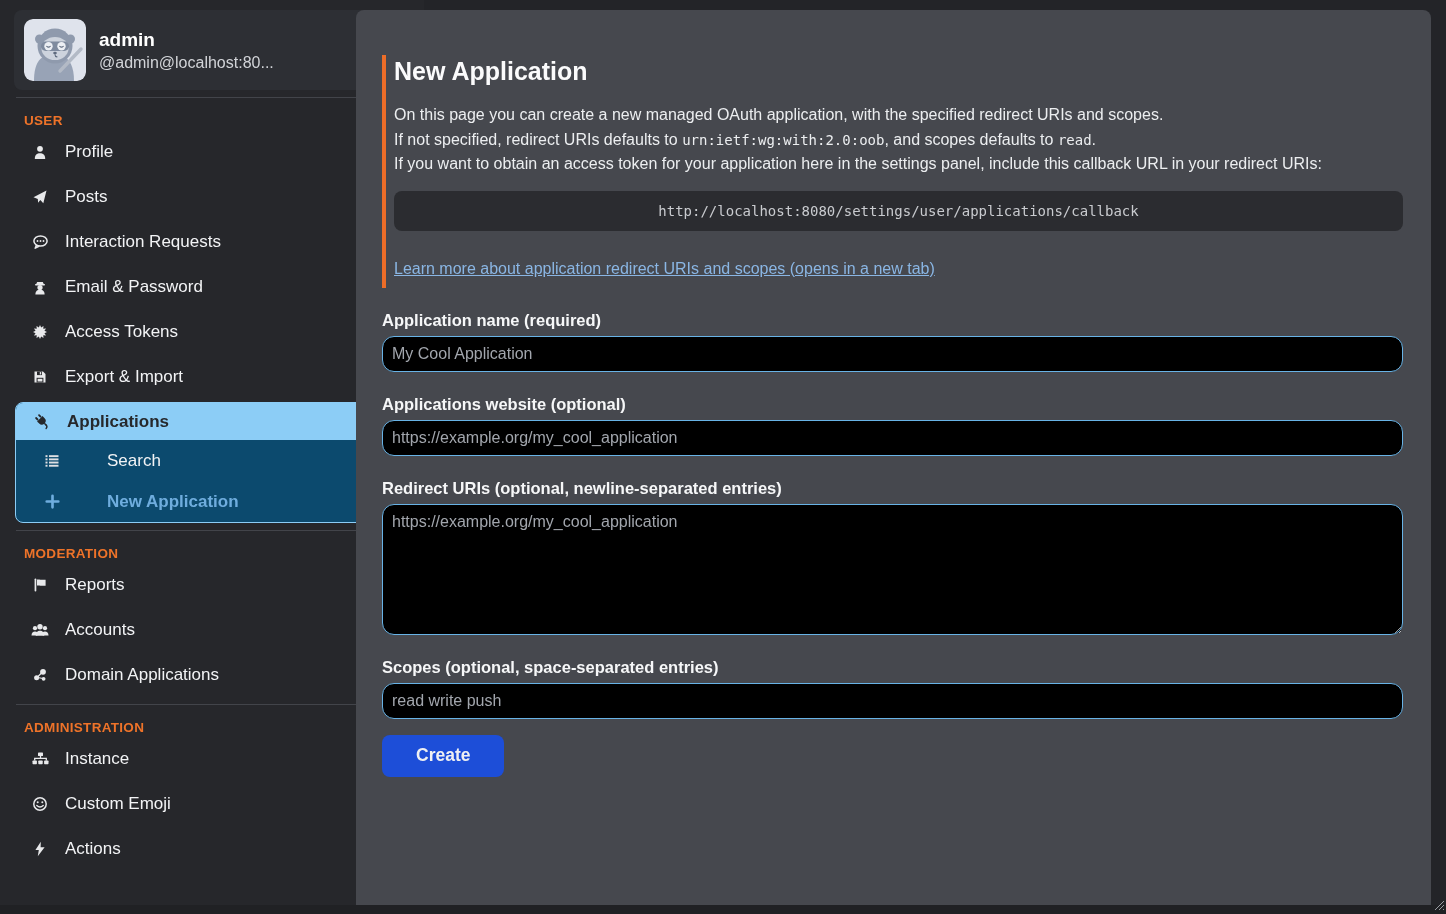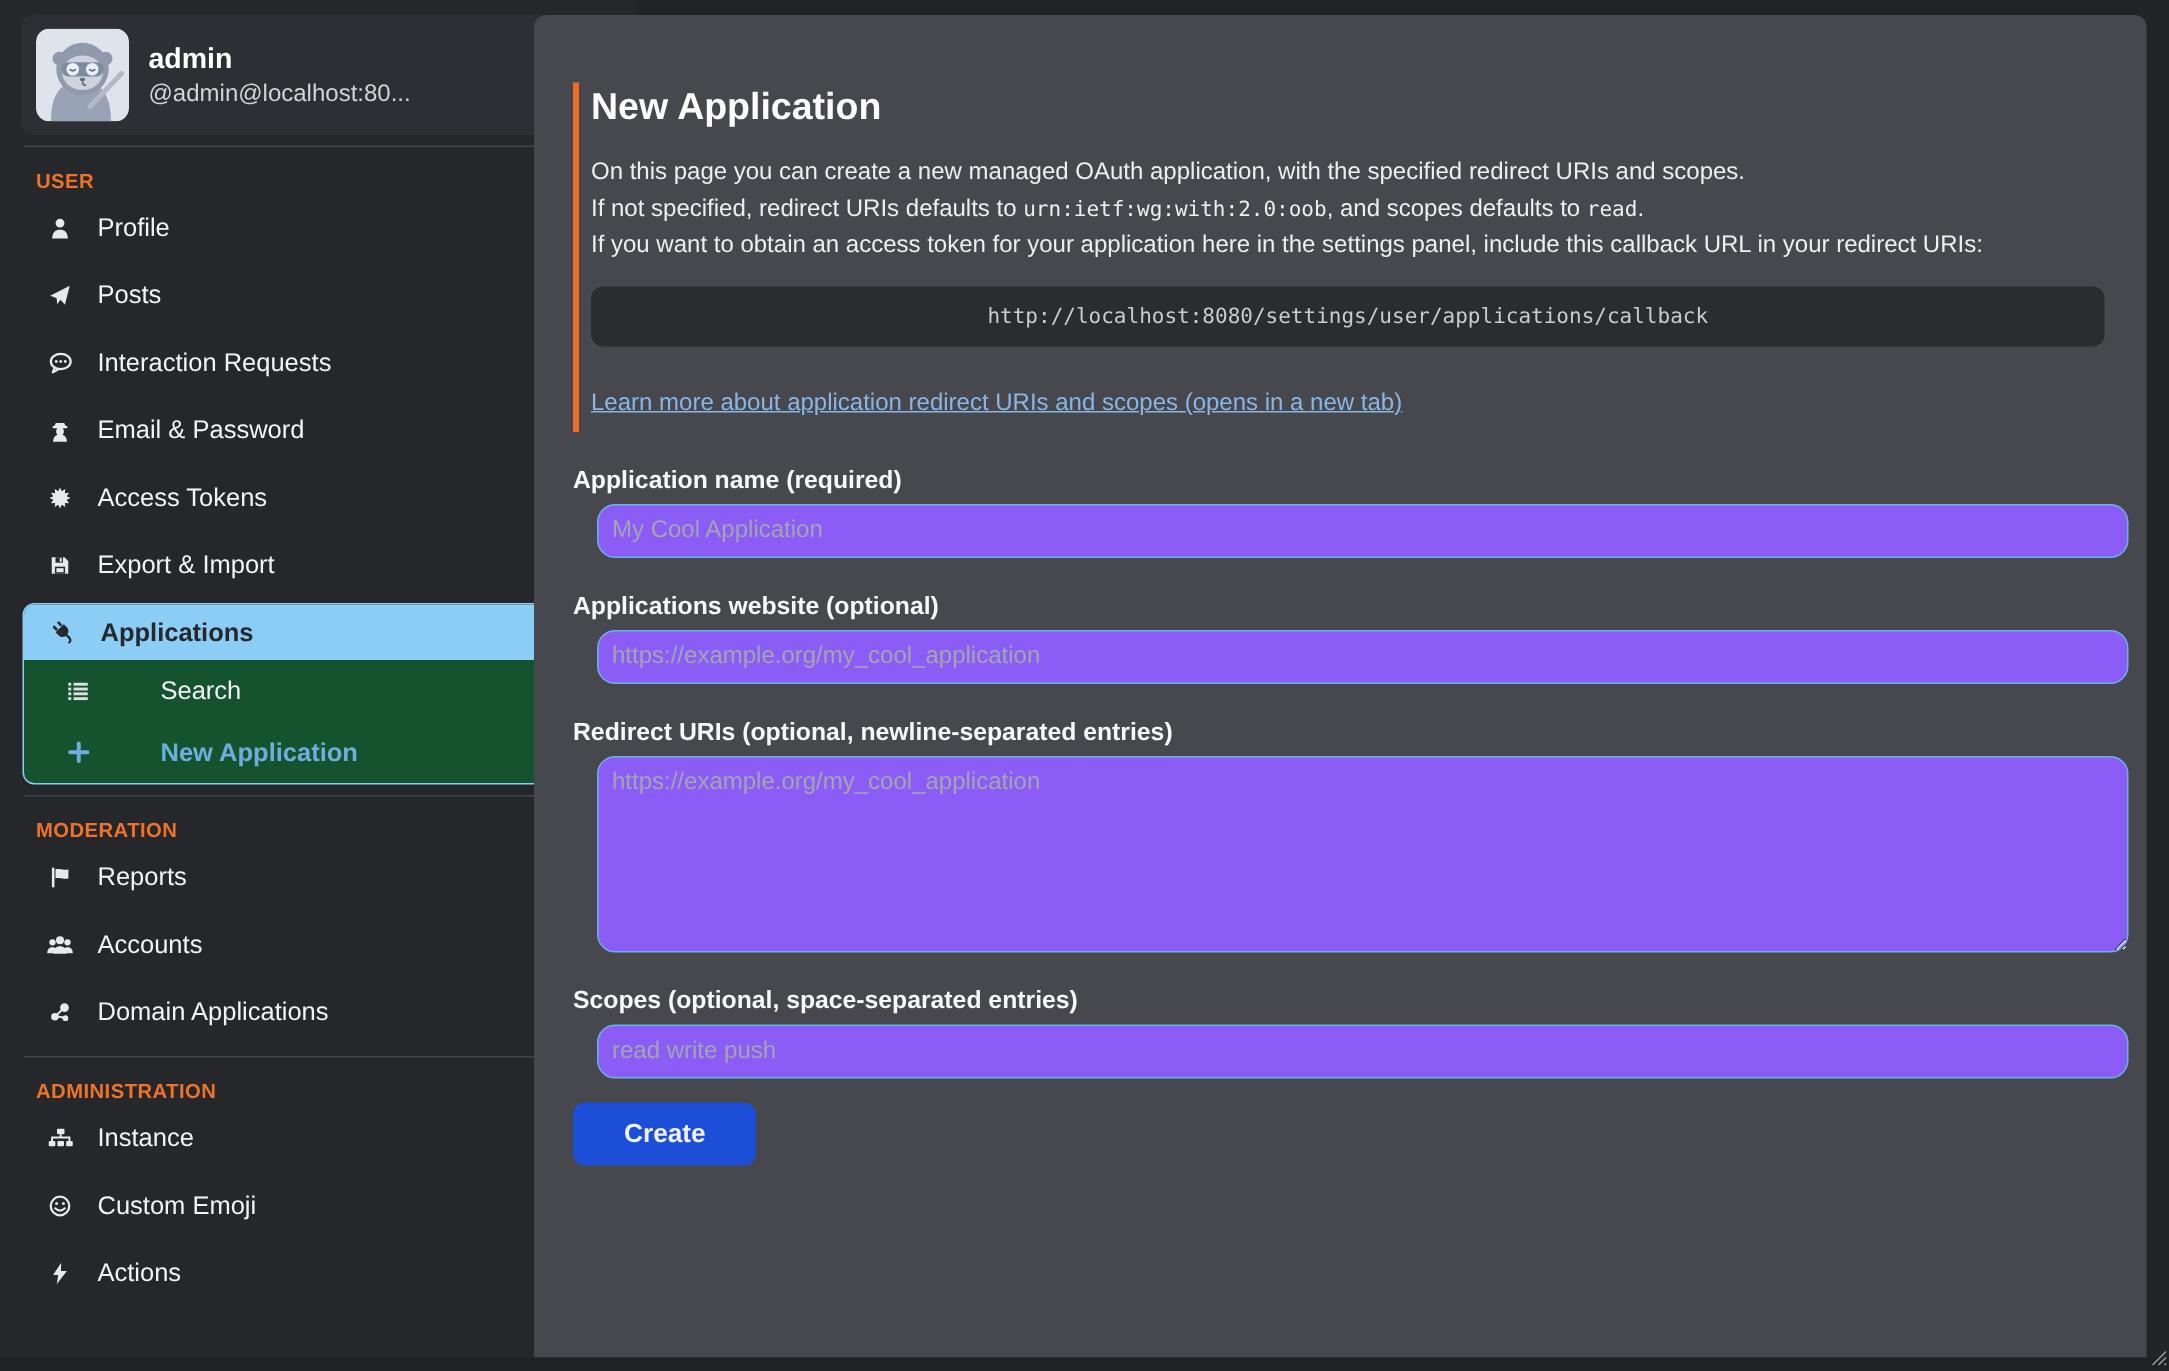--- a/index.html
+++ b/index.html
@@ -15,39 +15,39 @@
   .user-card { display:flex; align-items:center; background:#2d2f34; border-radius:8px; padding:9px 10px; height:80px; }
   .avatar { width:62px; height:62px; border-radius:8px; flex:none; overflow:hidden; }
   .user-text { margin-left:13px; flex:1; min-width:0; }
   .user-name { font-weight:bold; font-size:19px; color:#ffffff; margin-bottom:3px; }
   .user-handle { font-size:16px; color:#d2d4d8; white-space:nowrap; overflow:hidden; }
   .logout-btn { flex:none; margin-left:4px; cursor:pointer; background:none; border:none; padding:0; display:flex; }
   .side-divider { border:none; border-top:1px solid #42444a; margin:7px 2px 0 2px; }
   .section-label { color:#ee7329; font-weight:bold; font-size:13.5px; letter-spacing:.3px; margin:15px 0 1px 10px; }
   .nav-item { display:flex; align-items:center; padding:10px 0 10px 16px; font-size:17px; color:#f2f3f5; cursor:pointer; line-height:25px; }
   .nav-item .ic { width:20px; margin-right:15px; display:flex; justify-content:center; align-items:center; flex:none; }
-  .app-group { border:1px solid #8ccdf6; border-radius:8px; margin:3px 1px 6px 1px; background:#14532d; overflow:hidden; }
+  .app-group { border:1px solid #8ccdf6; border-radius:8px; margin:3px 1px 6px 1px; background:#0c4a6e; overflow:hidden; }
   .app-group .active-row { background:#8ccdf6; color:#26282c; font-weight:bold; padding:6px 0 6px 16px; }
   .sub-item { padding:8px 0 8px 26px;gap:30px; }
   .sub-item.current { color:#6fadde; font-weight:bold; }
   
   .main { position:absolute; left:356px; top:10px; width:1075px; height:895px;
           background:#46484e; border-radius:8px 8px 0 0; padding:45px 28px 0 26px; }
   .lead-block { border-left:4px solid #ed6d28; padding:2px 0 10px 8px; }
   .page-title { font-size:25px; font-weight:bold; margin:0 0 17px 0; color:#fbfbfc; }
   .lead-block p { margin:0; font-size:16px; line-height:24.5px; color:#eceef0; }
   .code-inline { font-family:"DejaVu Sans Mono","Liberation Mono",monospace; font-size:14px; color:#eceef0; }
   .code-block { background:#2b2c30; border-radius:8px; padding:12px 10px; margin-top:14px;
                 font-family:"DejaVu Sans Mono","Liberation Mono",monospace; font-size:14px; color:#c9cbcf;text-align:center; }
   .learn-link { display:inline-block; margin-top:29px; color:#8ab6e4; font-size:16px; text-decoration:underline; cursor:pointer; }
   .form-label { font-weight:bold; font-size:16.5px; margin:23px 0 6px 0; color:#f6f7f8; }
   .txt-input, .txt-area {
-    width:1021px; background:#8b5cf6; border:1.5px solid #68b3e6; border-radius:12px;
+    width:1021px; background:#000000; border:1.5px solid #68b3e6; border-radius:12px;
     color:#e8eaec; font-size:16px; font-family:"Liberation Sans","DejaVu Sans",sans-serif;
-    display:block; outline:none;margin-left:16px;
+    display:block; outline:none;
   }
   .txt-input { height:36px; padding:0 9px; }
   .txt-area { height:131px; padding:8px 9px; resize:both; }
   ::placeholder { color:#a2a6ad; opacity:1; }
   .create-btn { margin-top:16px; background:#1d4ed8; border:none; border-radius:8px; color:#eff0f2;
                 font-weight:bold; font-size:17.5px; height:42px; padding:0 34px; cursor:pointer;
                 font-family:"Liberation Sans","DejaVu Sans",sans-serif; }
   .bottom-strip { position:absolute; left:0; bottom:0; width:1446px; height:9px; background:#202124; }
   .resize-grip { position:absolute; right:1px; bottom:3px; }
   svg { display:block; }

